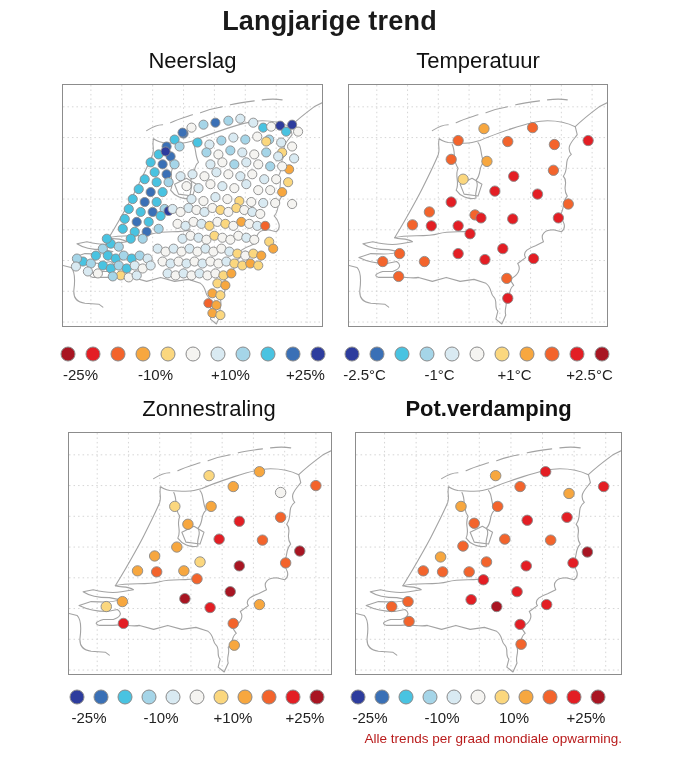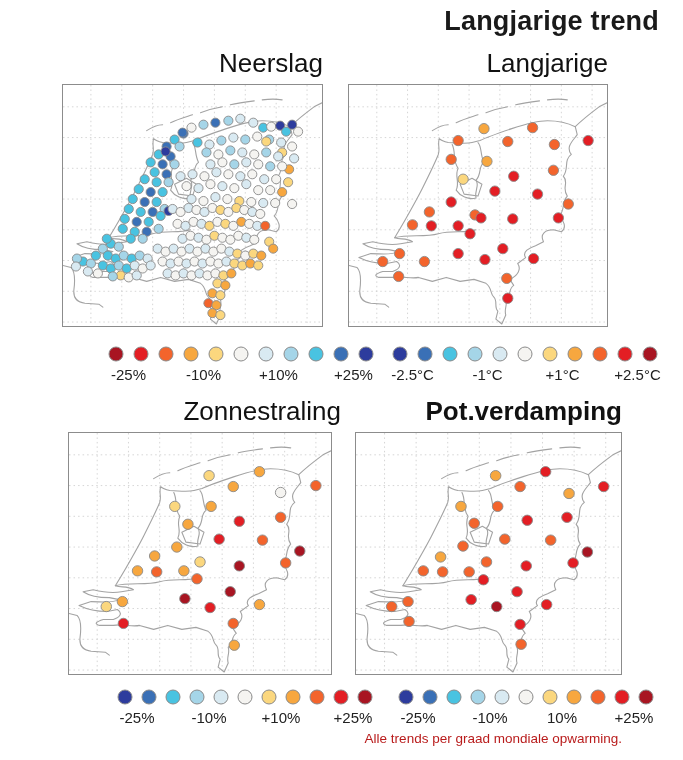--- a/index.html
+++ b/index.html
@@ -1,55 +1,55 @@
 <!DOCTYPE html>
 <html><head>
 <meta charset="utf-8">
 <style>
   html,body{margin:0;padding:0;}
   body{
     width:683px;height:760px;position:relative;background:#ffffff;
     font-family:"Liberation Sans", sans-serif;color:#1a1a1a;overflow:hidden;
   }
   .page-title{
-    position:absolute;left:0;top:6px;width:659px;text-align:right;
+    position:absolute;left:0;top:6px;width:659px;text-align:center;
     font-size:27px;font-weight:700;letter-spacing:0.2px;
   }
   .panel-title{
-    position:absolute;text-align:right;font-size:26px;font-weight:400;color:#111;
+    position:absolute;text-align:center;font-size:22px;font-weight:400;color:#111;
   }
   .t0{left:62px;top:48px;width:261px;}
   .t1{left:348px;top:48px;width:260px;}
   .t2{left:77px;top:396px;width:264px;}
   .t3{left:355px;top:396px;width:267px;font-weight:bold;}
   .map-box{
     position:absolute;background:#fff;border:1px solid #8c8c8c;box-sizing:border-box;
   }
   .m0{left:62px;top:84px;width:261px;height:243px;}
   .m1{left:348px;top:84px;width:260px;height:243px;}
   .m2{left:68px;top:432px;width:264px;height:243px;}
   .m3{left:355px;top:432px;width:267px;height:243px;}
   .map-svg{display:block;width:100%;height:100%;}
-  .legend{position:absolute;width:280px;height:52px;margin-left:48px;}
+  .legend{position:absolute;width:280px;height:52px;}
   .l0{left:56px;top:338px;}
   .l1{left:340px;top:338px;}
   .l2{left:65px;top:681px;}
   .l3{left:346px;top:681px;}
   .legend-svg{display:block;width:280px;height:52px;}
   .footer-note{
     position:absolute;top:731px;right:61px;font-size:13.5px;color:#b91c1c;
   }
 </style>
 </head>
 <body>
 
 <div class="page-title">Langjarige trend</div>
 
 <div class="panel-title t0">Neerslag</div>
-<div class="panel-title t1">Langjarige</div>
+<div class="panel-title t1">Temperatuur</div>
 <div class="panel-title t2">Zonnestraling</div>
 <div class="panel-title t3">Pot.verdamping</div>
 
 <div class="map-box m0">
   <svg class="map-svg" viewBox="0 0 260 243" preserveAspectRatio="none">
       <g stroke="#cbcbcb" stroke-width="0.8" stroke-dasharray="1.5 3">
         <line x1="28" y1="0" x2="28" y2="243"></line>
         <line x1="59" y1="0" x2="59" y2="243"></line>
         <line x1="90" y1="0" x2="90" y2="243"></line>
         <line x1="121" y1="0" x2="121" y2="243"></line>

